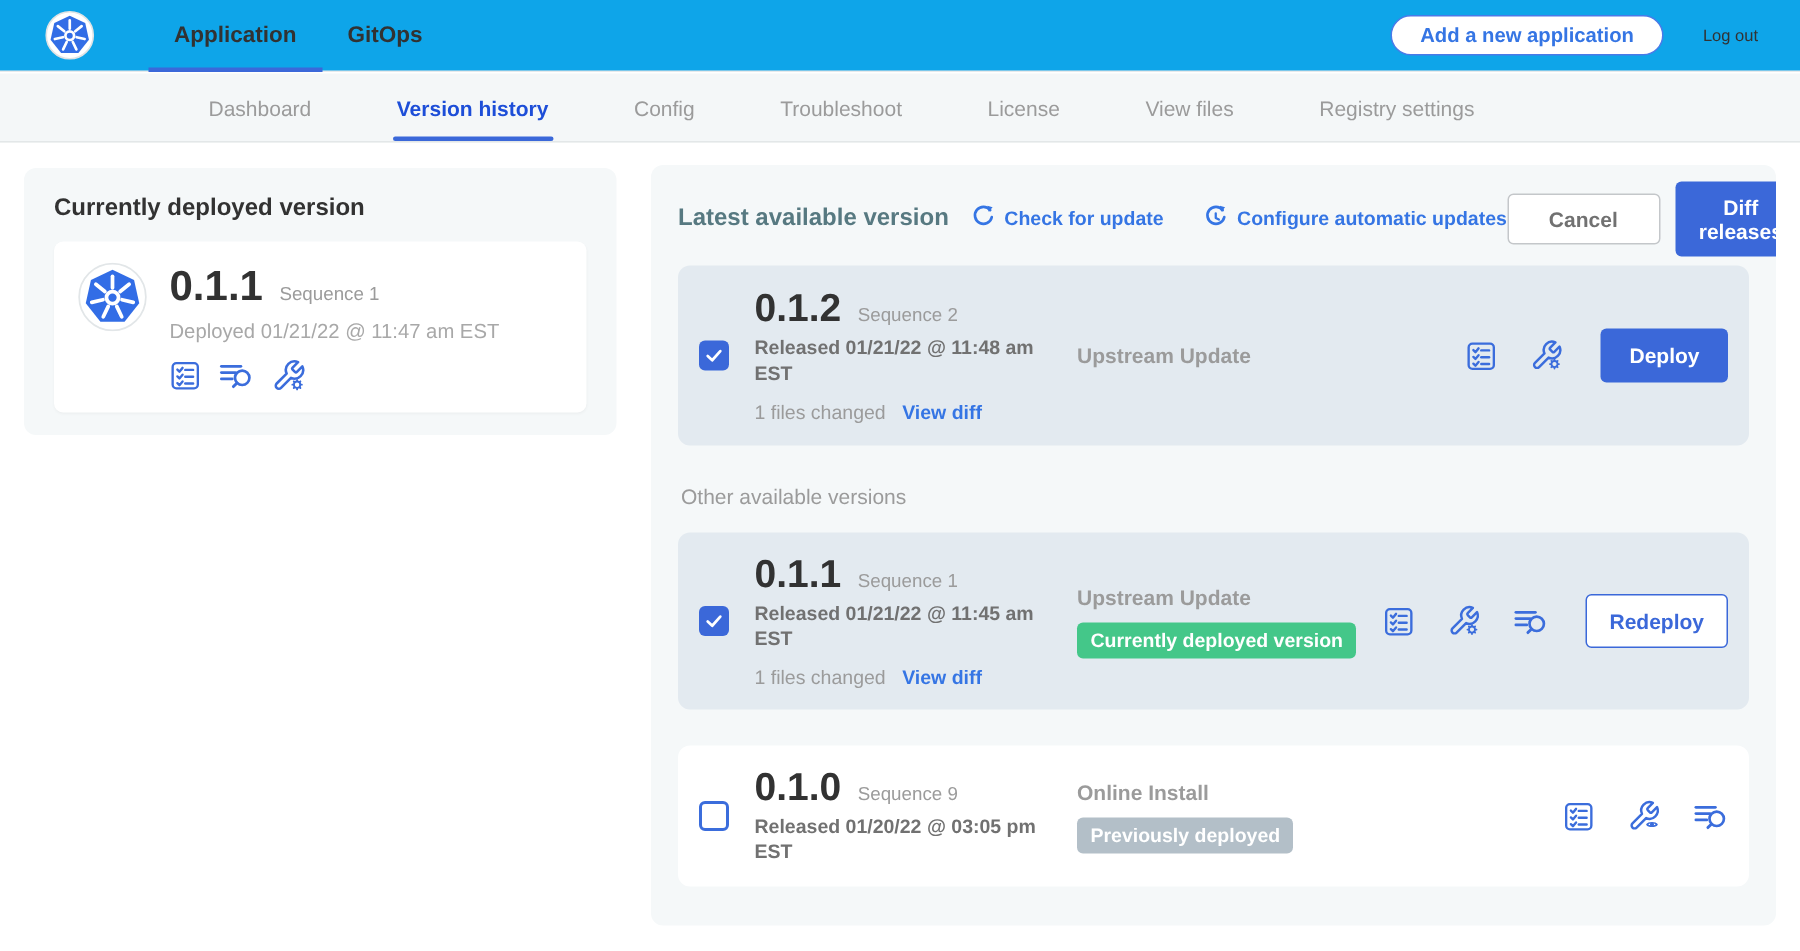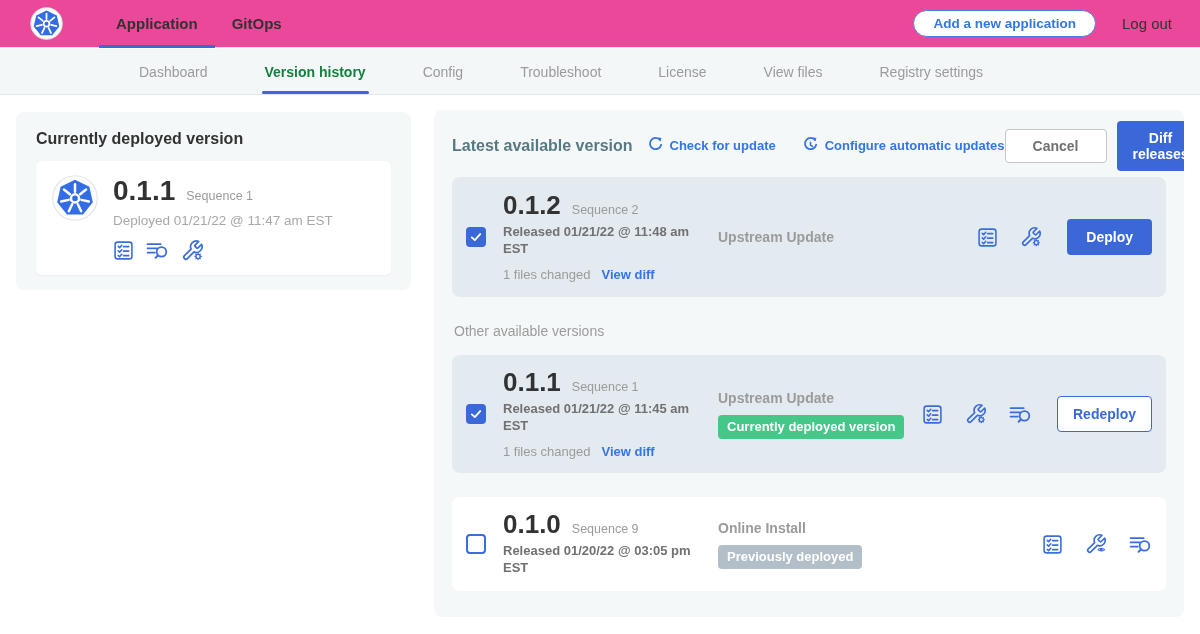--- a/index.html
+++ b/index.html
@@ -4,40 +4,40 @@
 <style>
   * { box-sizing: border-box; }
   html,body { margin:0; padding:0; }
   body {
     width:1200px; height:634px; position:relative; overflow:hidden;
     background:#ffffff; color:#323232;
     font-family:"Liberation Sans","DejaVu Sans",sans-serif;
   }
   
   .topbar { position:absolute; top:0; left:0; width:1200px; height:48px;
-    background:#ec4899; border-bottom:1px solid #e7eaeb; display:flex; align-items:center; z-index:3; }
+    background:#0ea5e9; border-bottom:1px solid #e7eaeb; display:flex; align-items:center; z-index:3; }
   .logo-wrap { margin-left:30px; width:33px; height:33px; flex-shrink:0; }
   .toptabs { display:flex; height:100%; margin-left:36px; }
   .toptab { position:relative; display:flex; align-items:center; padding:0 17px;
     font-size:15px; font-weight:bold; color:#323232; cursor:pointer; }
   .toptab.active::after { content:""; position:absolute; left:0; right:0; bottom:-1px;
     height:3px; background:#3b68d9; }
   .top-right { margin-left:auto; display:flex; align-items:center; gap:26px; margin-right:28px; }
   .add-app-btn { border:1.5px solid #4a7ae8; color:#3575e4; background:#fff; border-radius:17px;
     padding:5px 19px; font-size:13.5px; font-weight:bold; cursor:pointer;
     font-family:"Liberation Sans","DejaVu Sans",sans-serif; }
-  .logout { font-size:15px; color:#323232; cursor:pointer; }
+  .logout { font-size:11px; color:#323232; cursor:pointer; }
 
   
   .subnav { position:absolute; top:49px; left:0; width:1200px; height:46px;
     background:#f4f7f8; border-bottom:1px solid #e3e7e8; display:flex; align-items:stretch;
     padding-left:139px; gap:57px; z-index:2; }
   .subtab { display:flex; align-items:center; font-size:14px; color:#9b9b9b;
     position:relative; cursor:pointer; white-space:nowrap; }
-  .subtab.active { color:#15803d; font-weight:bold; }
+  .subtab.active { color:#1d4ed8; font-weight:bold; }
   .subtab.active::after { content:""; position:absolute; left:-3px; right:-3px; bottom:0;
     height:3px; background:#3b68d9; border-radius:2px; }
 
   
   .deployed-card { position:absolute; left:16px; top:112px; width:395px; height:178px;
     background:#f5f8f9; border-radius:8px; padding:18px 20px; }
   .deployed-title { font-size:16px; font-weight:bold; color:#323232; }
   .deployed-inner { margin-top:13px; background:#fff; border-radius:6px;
     padding:14px 16px 13px 16px; display:flex; gap:15px; box-shadow:0 1px 2px rgba(0,0,0,.04); }
   .dep-col { padding-top:1px; }

